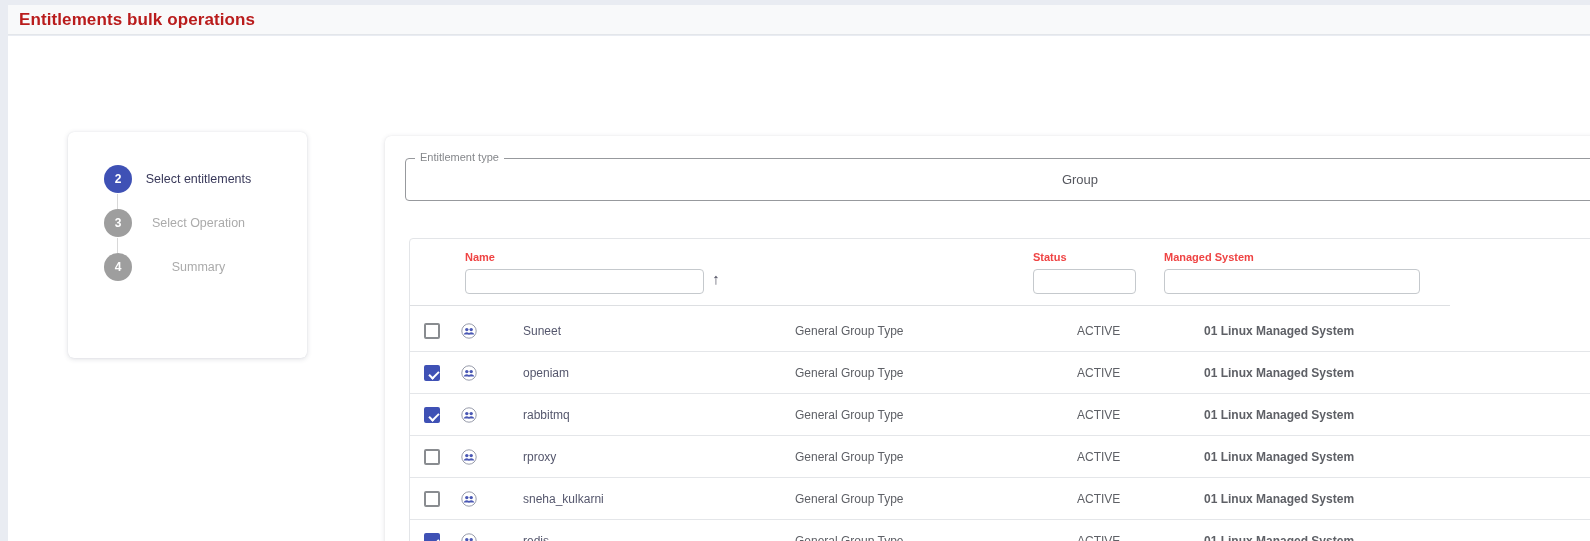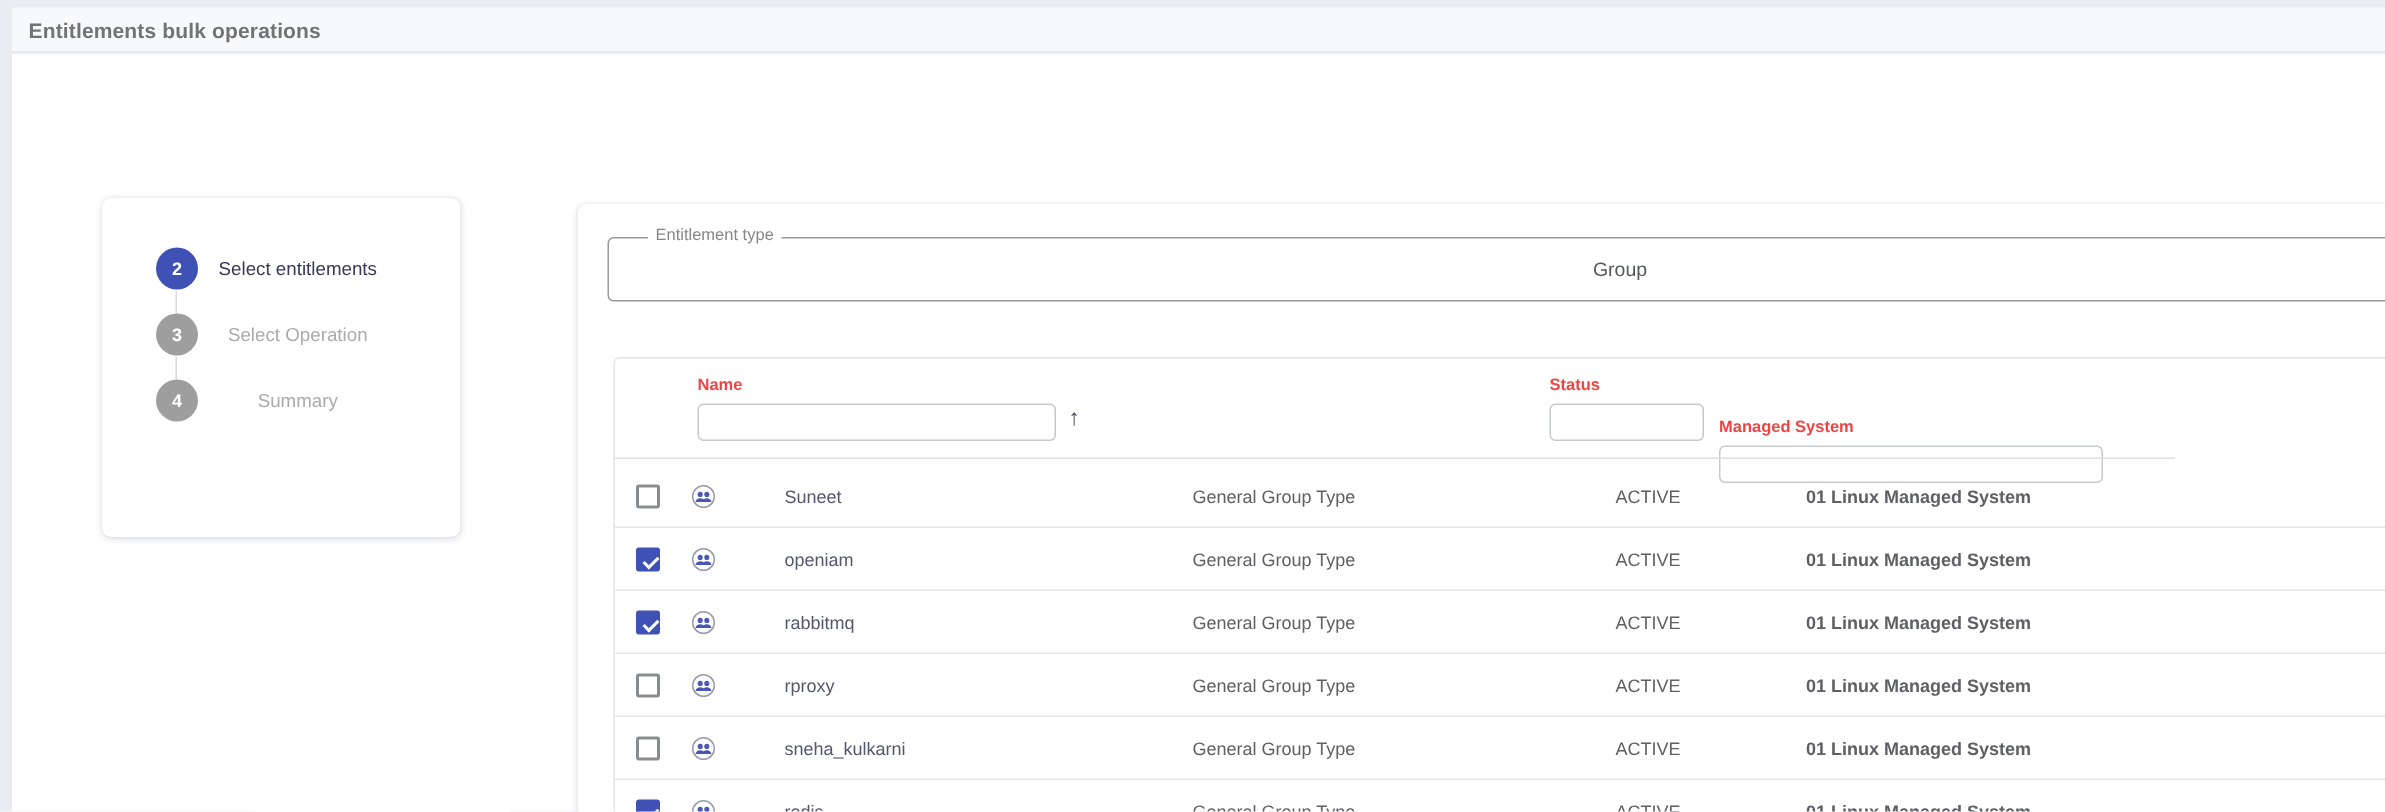--- a/index.html
+++ b/index.html
@@ -10,21 +10,21 @@
     background:#e9ecf2;
     position:relative;
   }
 
   
   .topbar {
     position:absolute; left:8px; top:5px; right:0; height:30px;
     background:#f8f9fa; border-bottom:1px solid #e3e6ea;
     display:flex; align-items:center; padding-left:11px;
   }
-  .topbar .title { font-size:14px; font-weight:600; color:#737373; letter-spacing:.1px;text-align:right; }
+  .topbar .title { font-size:17px; font-weight:600; color:#b91c1c; letter-spacing:.1px;text-align:right; }
 
   
   .surface { position:absolute; left:8px; top:36px; right:0; bottom:0; background:#ffffff; }
 
   
   .stepper-card {
     position:absolute; left:60px; top:96px; width:239px; height:226px;
     background:#fff; border-radius:6px;
     box-shadow:0 1px 5px rgba(60,64,90,.18), 0 0 1px rgba(60,64,90,.12);
     padding-top:25px;
@@ -49,21 +49,21 @@
     background:#fff; border-radius:6px;
     box-shadow:0 1px 5px rgba(60,64,90,.16), 0 0 1px rgba(60,64,90,.1);
   }
 
   
   .et-field {
     position:absolute; left:20px; top:22px; width:1350px; height:43px;
     border:1px solid #97999d; border-radius:4px;
   }
   .et-legend {
-    position:absolute; top:-8px; left:26px; background:#fff; padding:0 5px;
+    position:absolute; top:-8px; left:9px; background:#fff; padding:0 5px;
     font-size:11px; color:#85878b;
   }
   .et-value {
     width:100%; height:100%; display:flex; align-items:center; justify-content:center;
     font-size:13px; color:#55575e;
   }
 
   
   .table-box {
     position:absolute; left:24px; top:102px; width:1349px; height:600px;
@@ -73,21 +73,21 @@
   .thead { position:absolute; left:0; top:0; width:100%; height:66px; }
   .hcol { position:absolute; top:12px; }
   .hlabel { font-size:11px; font-weight:600; color:#ef4444; margin-bottom:6px; }
   .hfilter {
     display:block; height:25px; border:1px solid #c5c9cd; border-radius:4px;
     background:#fff; width:100%; outline:none; padding:0 6px; font-size:12px; color:#444;
   }
   .c-name    { left:55px;  width:239px; }
   .c-meta    { left:329px; width:255px; }
   .c-status  { left:623px; width:103px; }
-  .c-managed { left:736px; width:256px;margin-top:28px; }
+  .c-managed { left:754px; width:256px; }
   .sort {
     position:absolute; left:297px; top:31px; font-size:15px; color:#4c4c5e;
     width:18px; text-align:center; cursor:pointer; user-select:none;
   }
   .thead-divider { position:absolute; left:0; top:66px; width:1040px; height:1px; background:#dddfe2; }
 
   
   .rows { position:absolute; left:0; top:71px; width:100%; }
   .trow { position:relative; height:42px; border-bottom:1px solid #e4e6e9; }
   .cell { position:absolute; top:0; height:100%; display:flex; align-items:center; font-size:12px; color:#5e6066;margin-left:44px; }

